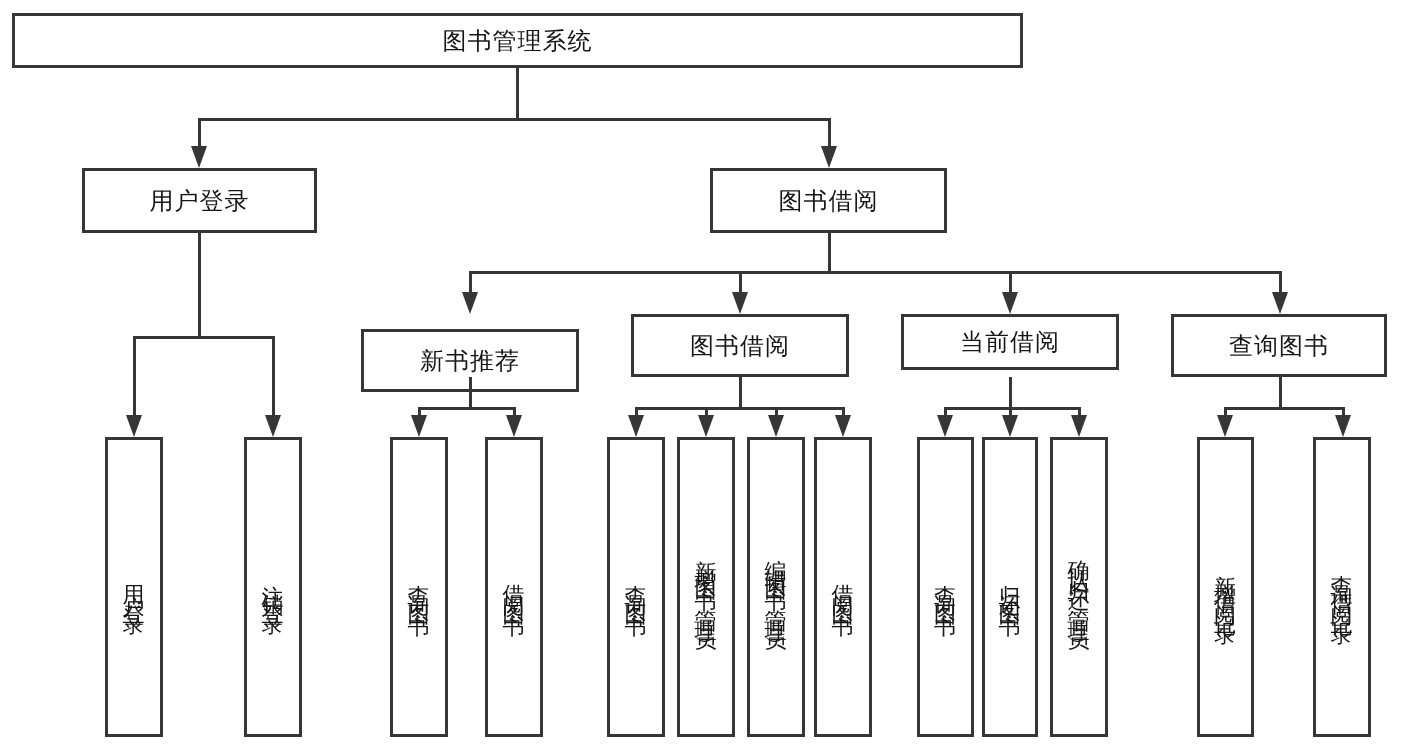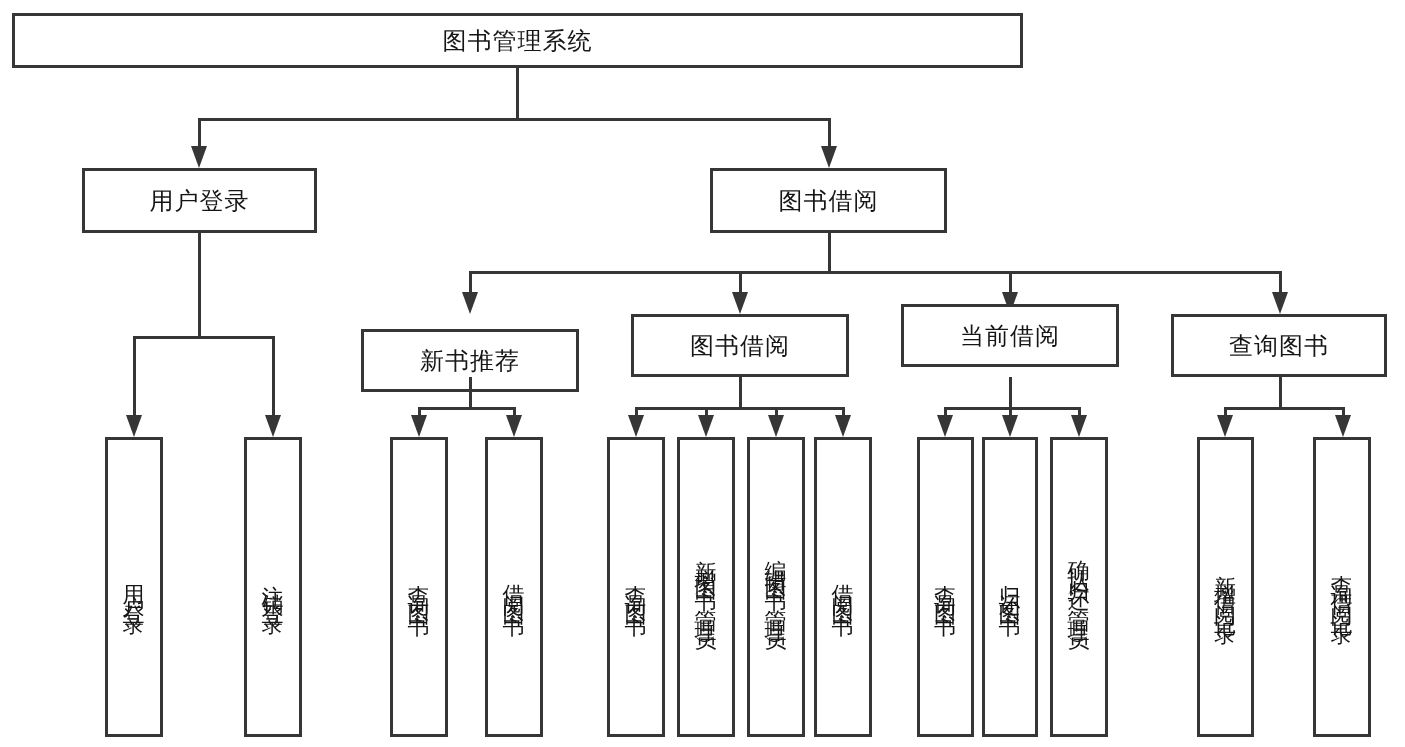--- a/index.html
+++ b/index.html
@@ -68,21 +68,21 @@
   <div class="arrow" style="left:1002px;top:292px;"></div>
   <div class="vline" style="left:1279px;top:271px;height:25px;"></div>
   <div class="arrow" style="left:1272px;top:292px;"></div>
 
   <div class="box" style="left:361px;top:314px;width:218px;height:63px;margin-top:15px;">
     <span class="hlabel">新书推荐</span>
   </div>
   <div class="box" style="left:631px;top:314px;width:218px;height:63px;">
     <span class="hlabel">图书借阅</span>
   </div>
-  <div class="box" style="left:901px;top:304px;width:218px;height:63px;justify-content:center;">
+  <div class="box" style="left:901px;top:314px;width:218px;height:56px;justify-content:center;">
     <span class="hlabel">当前借阅</span>
   </div>
   <div class="box" style="left:1171px;top:314px;width:216px;height:63px;">
     <span class="hlabel">查询图书</span>
   </div>
 
   <div class="vline" style="left:469px;top:377px;height:33px;"></div>
   <div class="hline" style="left:418px;top:407px;width:97px;"></div>
   <div class="vline" style="left:418px;top:407px;height:12px;"></div>
   <div class="arrow" style="left:411px;top:415px;"></div>

